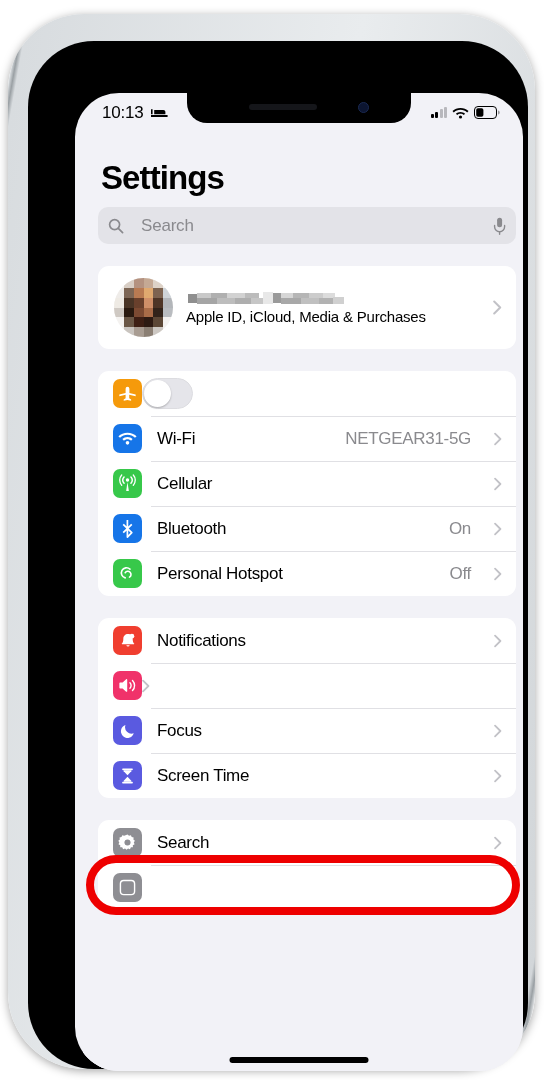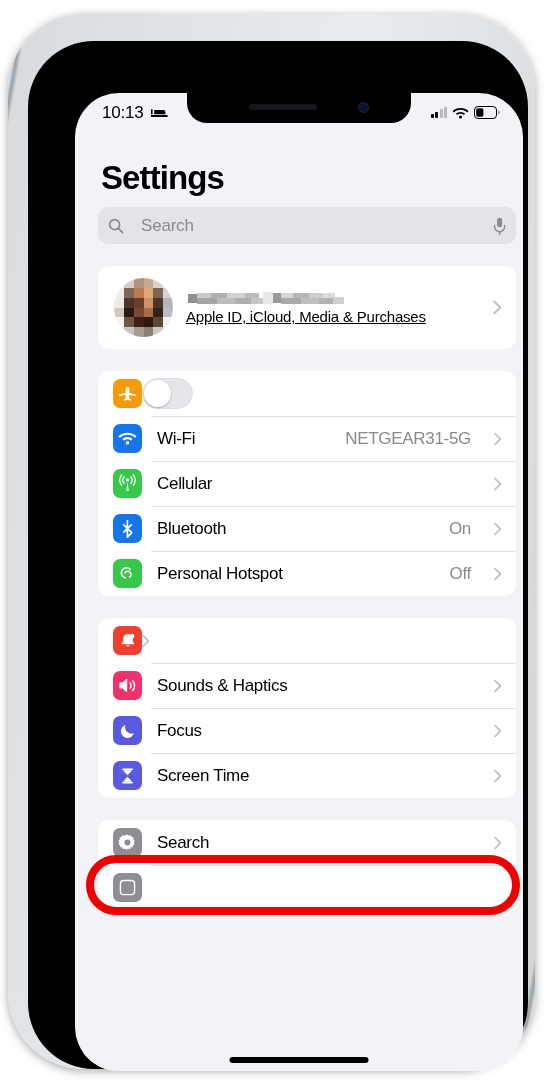--- a/index.html
+++ b/index.html
@@ -248,21 +248,20 @@
     border-radius: 50%;
     flex: 0 0 59px;
     overflow: hidden;
   }
   #apple-id-text {
     flex: 1;
     margin-left: 13px;
     display: flex;
     flex-direction: column;
     justify-content: center;
-    text-decoration: underline;
   }
   #apple-id-name-redacted {
     width: 160px;
     height: 17px;
   }
   #apple-id-sub {
     font-size: 15px;
     color: #000;
     letter-spacing: -0.2px;
   }
@@ -521,36 +520,36 @@
         <div class="card">
 
           <div class="row">
             <span class="row-icon" style="background:#f03e2f">
               <svg width="18" height="18" viewBox="0 0 20 20">
                 <path fill="#fff" d="M10 2.3c-3.1 0-5.2 2.3-5.2 5.4 0 3.6-1.1 4.5-1.7 5.2-.2.2-.1.6.3.6h13.2c.4 0 .5-.4.3-.6-.6-.7-1.7-1.6-1.7-5.2 0-3.1-2.1-5.4-5.2-5.4z"></path>
                 <path fill="#fff" d="M8.1 14.6a2 2 0 0 0 3.8 0z"></path>
                 <circle cx="14.4" cy="4.6" r="2.6" fill="#fff"></circle>
               </svg>
             </span>
+            <span class="row-label">Notifications</span>
             <span class="chevron">
               <svg width="8" height="14" viewBox="0 0 9 15">
                   <polyline points="1.2,1.5 7.2,7.5 1.2,13.5" fill="none" stroke="#c2c2c7" stroke-width="2" stroke-linecap="round" stroke-linejoin="round"></polyline>
                 </svg>
             </span>
           </div>
 
           <div class="row">
             <span class="row-icon" style="background:#f0326a">
               <svg width="19" height="17" viewBox="0 0 20 18">
                 <path fill="#fff" d="M8.6 2.4 4.8 5.7H2.2a.8.8 0 0 0-.8.8v4.9c0 .5.3.8.8.8h2.6l3.8 3.3c.5.4 1.1.1 1.1-.5V2.9c0-.6-.6-.9-1.1-.5z"></path>
                 <path fill="none" stroke="#fff" stroke-width="1.5" stroke-linecap="round" d="M12.6 6.1a4.1 4.1 0 0 1 0 5.8"></path>
                 <path fill="none" stroke="#fff" stroke-width="1.5" stroke-linecap="round" d="M15.3 3.6a7.8 7.8 0 0 1 0 10.8"></path>
               </svg>
             </span>
-            <span class="row-label">Sounds &amp; Haptics</span>
             <span class="chevron">
               <svg width="8" height="14" viewBox="0 0 9 15">
                   <polyline points="1.2,1.5 7.2,7.5 1.2,13.5" fill="none" stroke="#c2c2c7" stroke-width="2" stroke-linecap="round" stroke-linejoin="round"></polyline>
                 </svg>
             </span>
           </div>
 
           <div class="row">
             <span class="row-icon" style="background:#5a5ae0">
               <svg width="18" height="18" viewBox="0 0 20 20">

